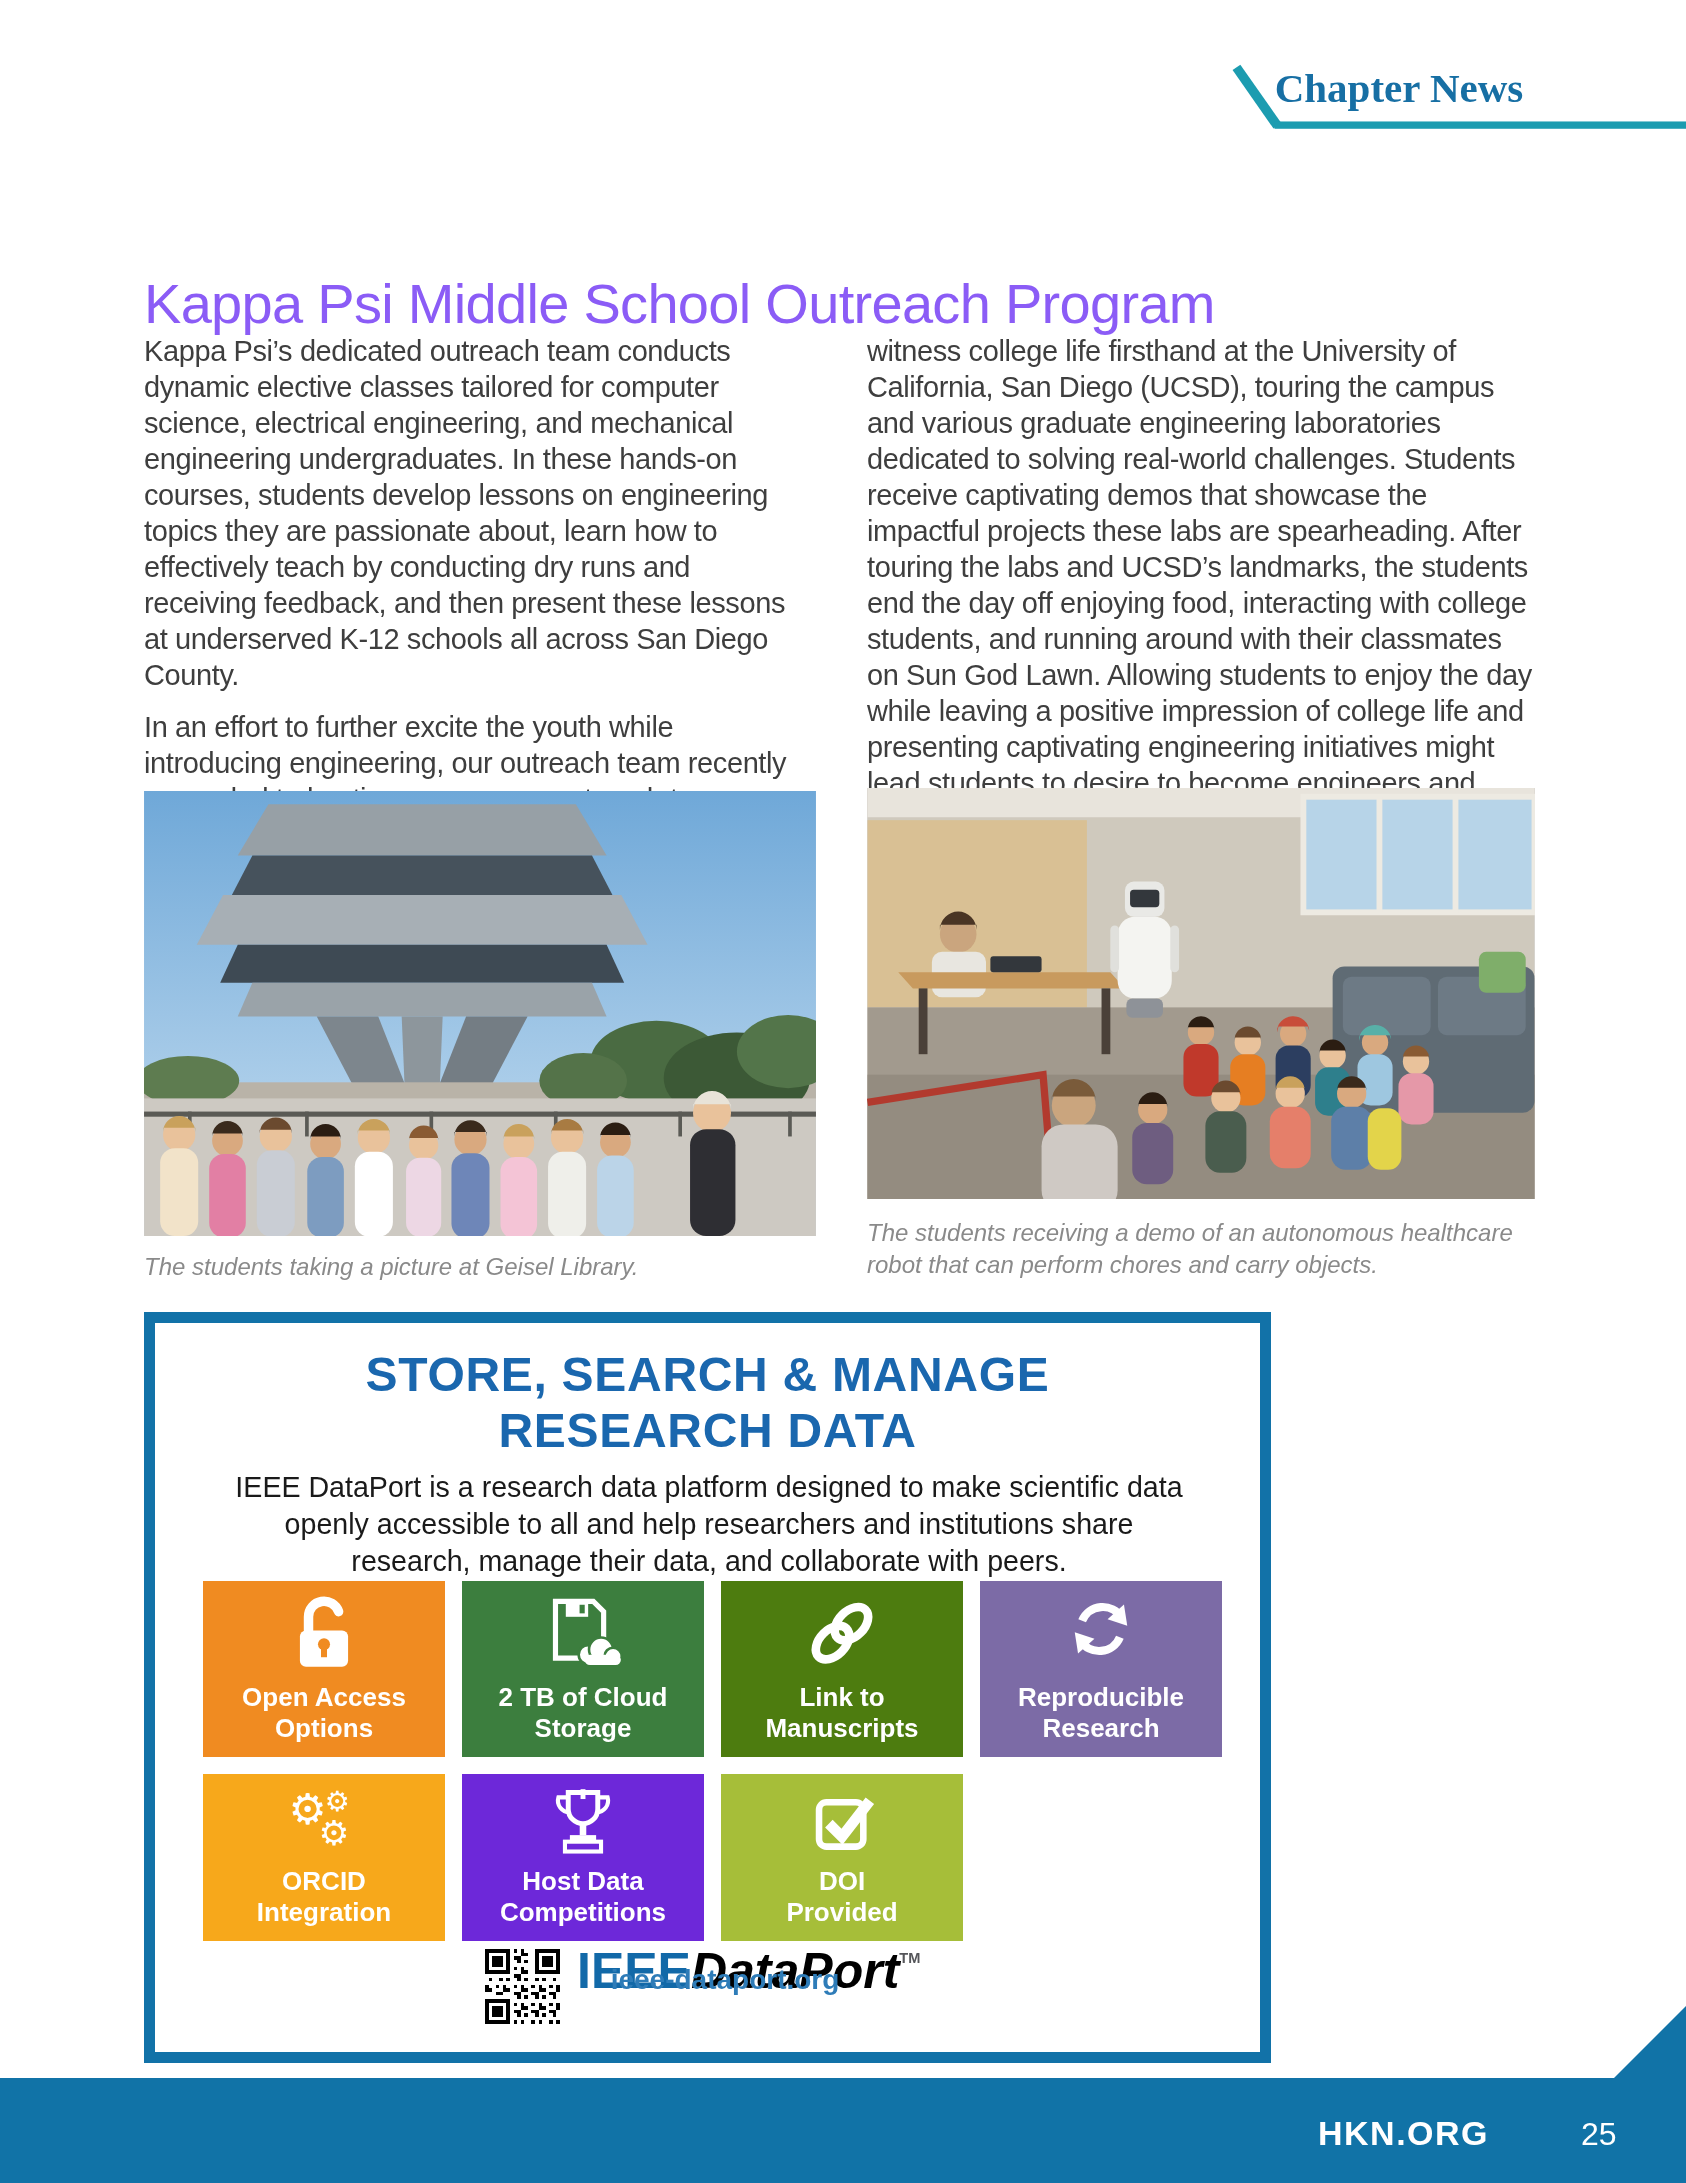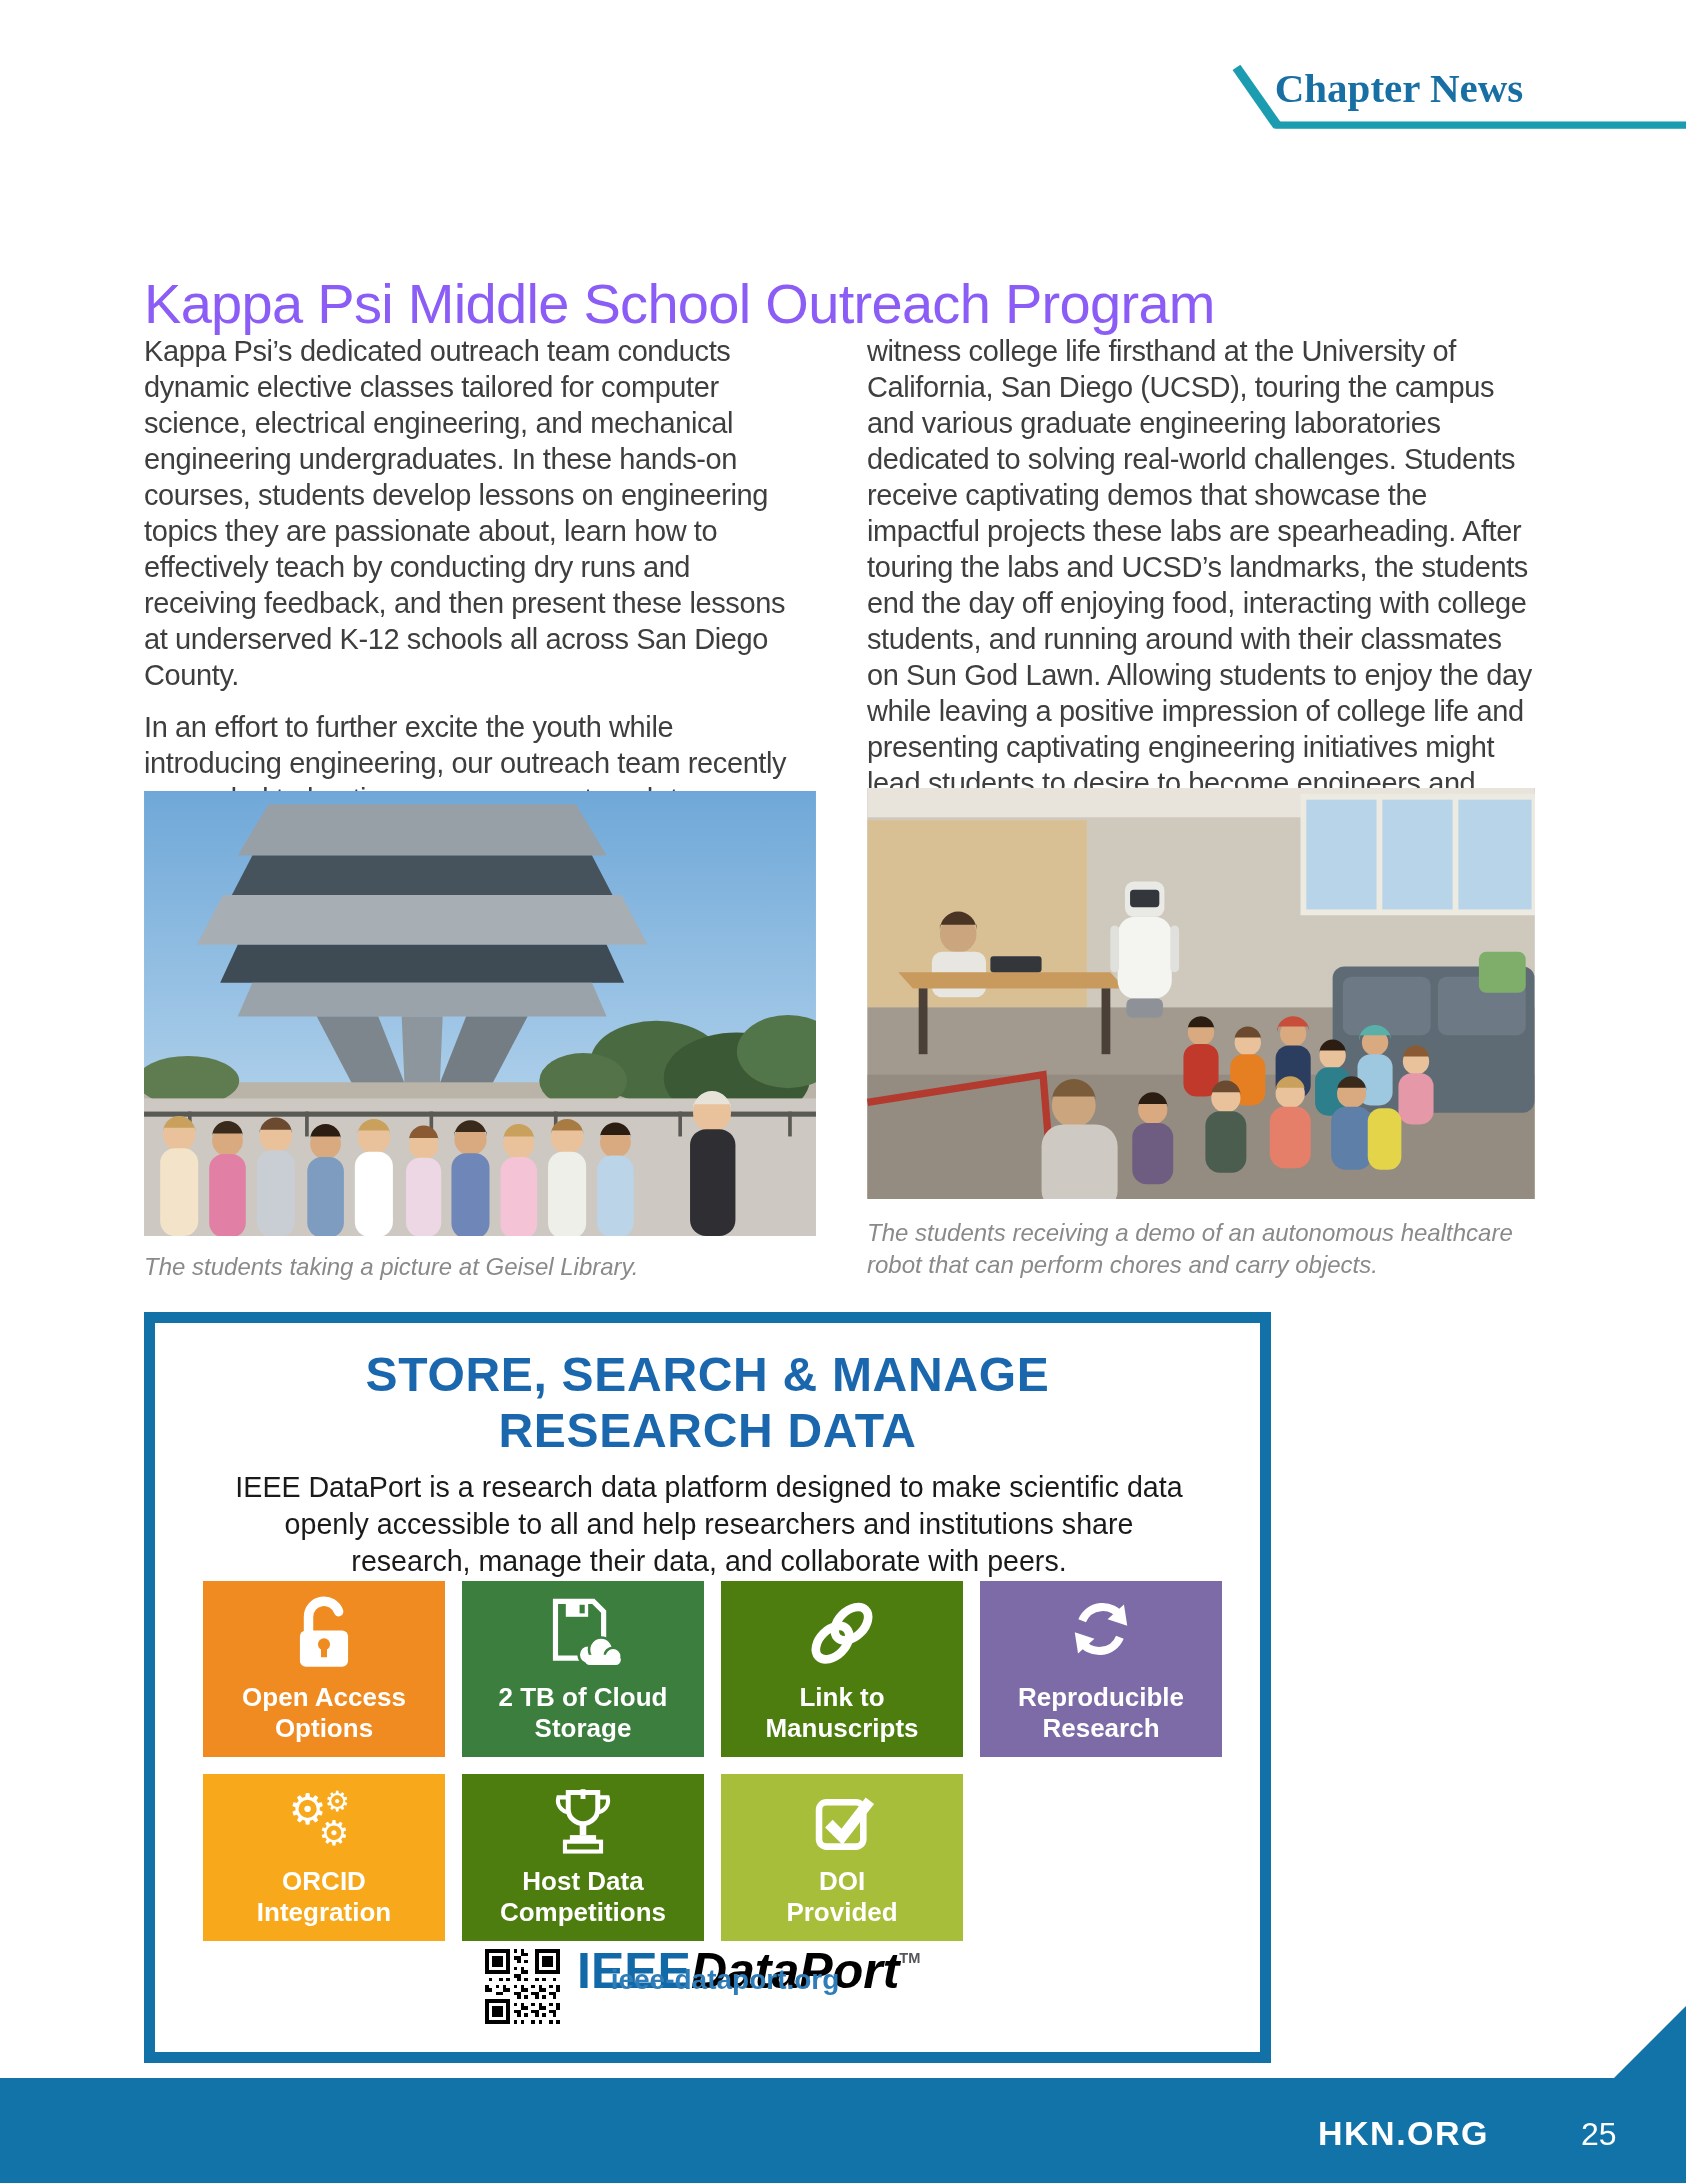--- a/index.html
+++ b/index.html
@@ -358,21 +358,21 @@
         <svg width="82" height="82" viewBox="0 0 100 100">
           <text x="30" y="52" font-size="52" text-anchor="middle" fill="#fff" font-family="DejaVu Sans, sans-serif">⚙</text>
           <text x="66" y="36" font-size="34" text-anchor="middle" fill="#fff" font-family="DejaVu Sans, sans-serif">⚙</text>
           <text x="62" y="78" font-size="42" text-anchor="middle" fill="#fff" font-family="DejaVu Sans, sans-serif">⚙</text>
         </svg>
       </div>
       <div class="tile-label">ORCID
 Integration</div>
     </div>
 
-    <div class="tile row2" style="background: #4d7c0f;">
+    <div class="tile row2" style="background: #6d28d9;">
       <div class="tile-icon">
         <svg width="82" height="82" viewBox="0 0 100 100">
           <path d="M32,14 h36 v20 a18,18 0 0 1 -36,0 z" fill="none" stroke="#fff" stroke-width="6"></path>
           <path d="M32,20 h-12 a14,14 0 0 0 14,18" fill="none" stroke="#fff" stroke-width="5"></path>
           <path d="M68,20 h12 a14,14 0 0 1 -14,18" fill="none" stroke="#fff" stroke-width="5"></path>
           <rect x="46" y="52" width="8" height="14" fill="#fff"></rect>
           <rect x="34" y="66" width="32" height="8" fill="#fff"></rect>
           <rect x="28" y="74" width="44" height="12" fill="none" stroke="#fff" stroke-width="5"></rect>
           <rect x="47" y="10" width="6" height="12" fill="#fff"></rect>
         </svg>

